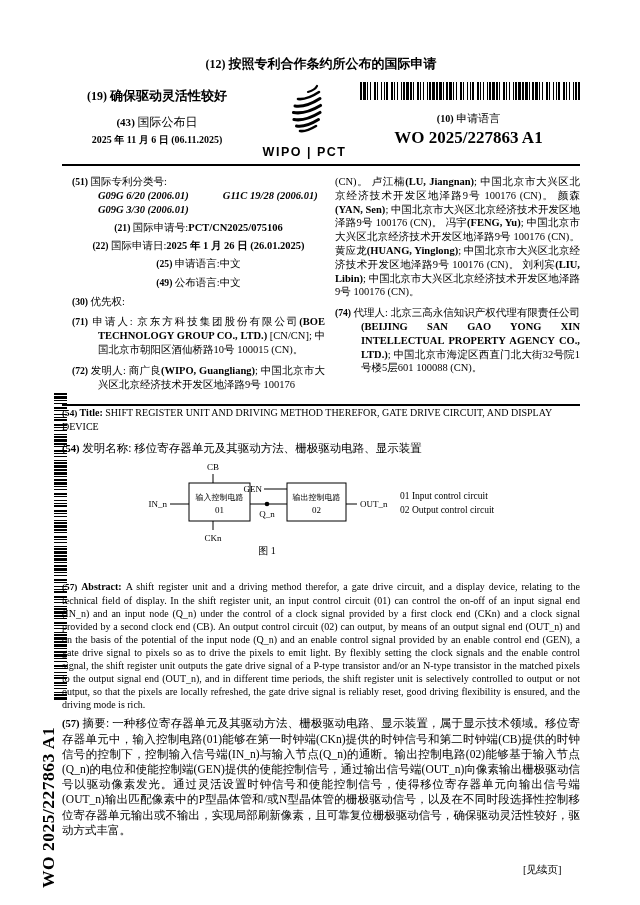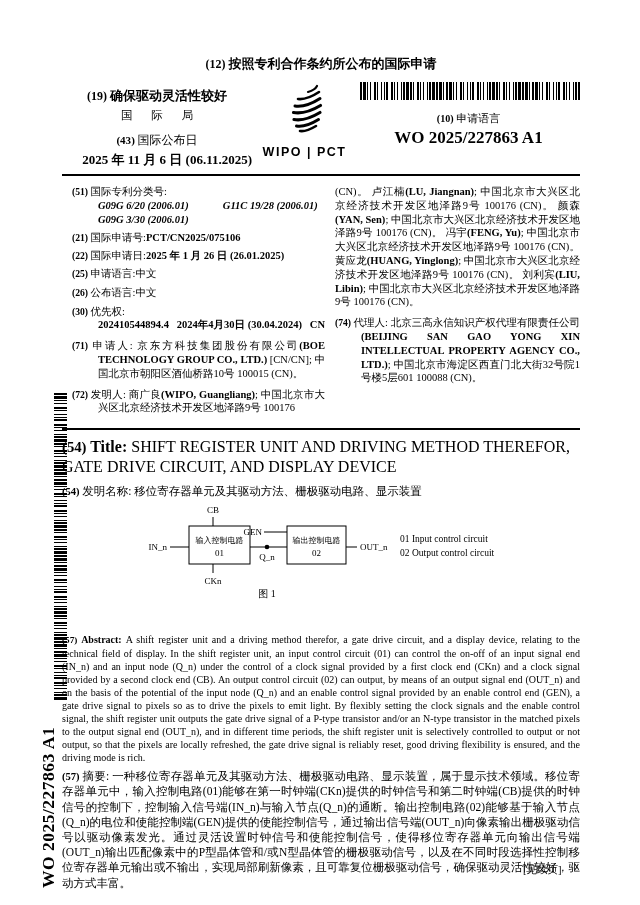--- a/index.html
+++ b/index.html
@@ -14,59 +14,59 @@
   .b { font-weight:bold; }
   .n { font-weight:bold; font-size:0.92em; }
 
   
   .h12 { text-align:center; font-size:13px; margin-bottom:9px; white-space:nowrap; }
   .header-row { display:flex; align-items:flex-start; }
   .h-left { width:190px; text-align:center; padding-top:5px; }
   .org-name { font-size:13px; }
   .org-bureau { font-size:11.5px; letter-spacing:8px; margin-top:3px; padding-left:8px; }
   .pub-date-label { font-size:12px; margin-top:9px; }
-  .pub-date-value { font-size:13px; font-weight:bold; margin-top:2px; white-space:nowrap;text-align:right; }
+  .pub-date-value { font-size:10px; font-weight:bold; margin-top:2px; white-space:nowrap; }
   .h-center { width:105px; text-align:center; padding-top:1px; }
   .wipo-text { font-family:"Liberation Sans","DejaVu Sans",sans-serif; font-size:12.5px; font-weight:bold; letter-spacing:1.5px; margin-top:2px; white-space:nowrap; }
   .h-right { flex:1; text-align:center; }
   .barcode-top { width:220px; height:18px; margin-left:auto; display:flex; flex-direction:row; overflow:hidden; }
   .pubno-label { font-size:11px; margin-top:11px; }
   .pubno-value { font-size:17px; font-weight:bold; margin-top:2px; white-space:nowrap; }
 
   .rule { border:none; border-top:2.5px solid #000; margin:5px 0 0 0; }
 
   
   .biblio { display:flex; gap:10px; padding:9px 0 8px 10px; font-size:10.5px; line-height:13.8px; }
   .bcol1 { width:253px; }
   .bcol2 { width:245px; }
-  .frow { display:flex; justify-content:flex-start; margin-top:4.5px; }
+  .frow { display:flex; justify-content:center; margin-top:4.5px; }
   .frow .lab { white-space:nowrap; }
   .frow .val { text-align:right; }
   .val-b { font-weight:bold; }
   .codes { display:grid; grid-template-columns:55% 45%; padding-left:26px; font-weight:bold; font-style:italic; }
   .prow { display:flex; justify-content:space-between; padding-left:26px; font-weight:bold; }
   .hang { padding-left:26px; text-indent:-26px; text-align:justify; }
   .mt5 { margin-top:5px; }
   .mt7 { margin-top:7px; }
   .just { text-align:justify; }
 
   
-  .title-en { font-size:16px; margin-top:7px; line-height:20px; }
+  .title-en { font-size:10px; line-height:14px; }
   .title-zh { font-size:11.5px; margin-top:7px; line-height:14px; }
 
   
   .fig-wrap { margin-top:3px; }
   .fig-wrap svg text { font-family:"Liberation Serif","DejaVu Serif",serif; }
   .fig-cjk { font-size:8px; }
   .fig-sig { font-size:9px; }
   .fig-legend { font-family:"Liberation Sans","DejaVu Sans",sans-serif; font-size:9.5px; }
   .fig-cap { font-size:10px; }
 
   
-  .abstract-en { font-size:10px; line-height:13px; text-align:justify; margin-top:15px; }
+  .abstract-en { font-size:10px; line-height:13px; text-align:justify; margin-top:5px; }
   .abstract-zh { font-size:11.5px; line-height:15.2px; text-align:justify; margin-top:5px; }
 
   
   .barcode-left { position:absolute; left:54px; top:393px; width:13px; height:307px; display:flex; flex-direction:column; overflow:hidden; }
   .side-pubno {
     position:absolute; left:38px; top:888px;
     transform:rotate(-90deg); transform-origin:0 0;
     font-weight:bold; font-size:17.5px; white-space:nowrap; letter-spacing:0.5px;
   }
   .cont-note { position:absolute; left:523px; top:863px; font-size:10.5px; }
@@ -265,21 +265,20 @@
     </div>
   <div class="side-pubno">WO 2025/227863 A1</div>
 
   <div class="content">
 
     <div class="h12"><span class="n">(12) </span><span class="b">按照专利合作条约所公布的国际申请</span></div>
 
     <div class="header-row">
       <div class="h-left">
         <div class="org-name"><span class="n">(19) </span><span class="b">确保驱动灵活性较好</span></div>
-        <div class="org-bureau">国 际 局</div>
         <div class="pub-date-label"><span class="n">(43) </span><span>国际公布日</span></div>
         <div class="pub-date-value">2025 年 11 月 6 日 (06.11.2025)</div>
       </div>
 
       <div class="h-center">
         <svg width="58" height="56" viewBox="0 0 58 56" aria-hidden="true">
           <g fill="none" stroke="#000" stroke-linecap="round">
             <path d="M41 3 q-2 4 -9 6" stroke-width="2.2"></path>
             <path d="M43 9 q-12 8 -21 7" stroke-width="2.6"></path>
             <path d="M44 15.5 q-14 9 -25 7.5" stroke-width="3.0"></path>
@@ -450,30 +449,25 @@
         </div>
         <div class="frow">
           <span class="lab"><span class="n">(22) </span><span>国际申请日:</span></span>
           <span class="val val-b">2025 年 1 月 26 日 (26.01.2025)</span>
         </div>
         <div class="frow">
           <span class="lab"><span class="n">(25) </span><span>申请语言:</span></span>
           <span class="val">中文</span>
         </div>
         <div class="frow">
-          <span class="lab"><span class="n">(26) </span><span>公布语言:</span></span>
+          <span class="lab"><span class="n">(49) </span><span>公布语言:</span></span>
           <span class="val">中文</span>
         </div>
 
         <div class="hang mt5"><span class="n">(30) </span><span>优先权:</span></div>
-        <div class="prow">
-          <span>202410544894.4</span>
-          <span>2024年4月30日 (30.04.2024)</span>
-          <span>CN</span>
-        </div>
 
         <div class="hang mt7"><span class="n">(71) </span><span>申请人: 京东方科技集团股份有限公司</span><span class="b">(BOE TECHNOLOGY GROUP CO., LTD.)</span><span> [CN/CN]; 中国北京市朝阳区酒仙桥路10号 100015 (CN)。</span></div>
         <div class="hang mt7"><span class="n">(72) </span><span>发明人: 商广良</span><span class="b">(WIPO, Guangliang)</span><span>; 中国北京市大兴区北京经济技术开发区地泽路9号 100176</span></div>
       </div>
 
       <div class="bcol2">
         <div class="just"><span>(CN)。 卢江楠</span><span class="b">(LU, Jiangnan)</span><span>; 中国北京市大兴区北京经济技术开发区地泽路9号 100176 (CN)。 颜森</span><span class="b">(YAN, Sen)</span><span>; 中国北京市大兴区北京经济技术开发区地泽路9号 100176 (CN)。 冯宇</span><span class="b">(FENG, Yu)</span><span>; 中国北京市大兴区北京经济技术开发区地泽路9号 100176 (CN)。 黄应龙</span><span class="b">(HUANG, Yinglong)</span><span>; 中国北京市大兴区北京经济技术开发区地泽路9号 100176 (CN)。 刘利宾</span><span class="b">(LIU, Libin)</span><span>; 中国北京市大兴区北京经济技术开发区地泽路9号 100176 (CN)。</span></div>
         <div class="hang mt7"><span class="n">(74) </span><span>代理人: 北京三高永信知识产权代理有限责任公司</span><span class="b">(BEIJING SAN GAO YONG XIN INTELLECTUAL PROPERTY AGENCY CO., LTD.)</span><span>; 中国北京市海淀区西直门北大街32号院1号楼5层601 100088 (CN)。</span></div>
       </div>
     </div>

